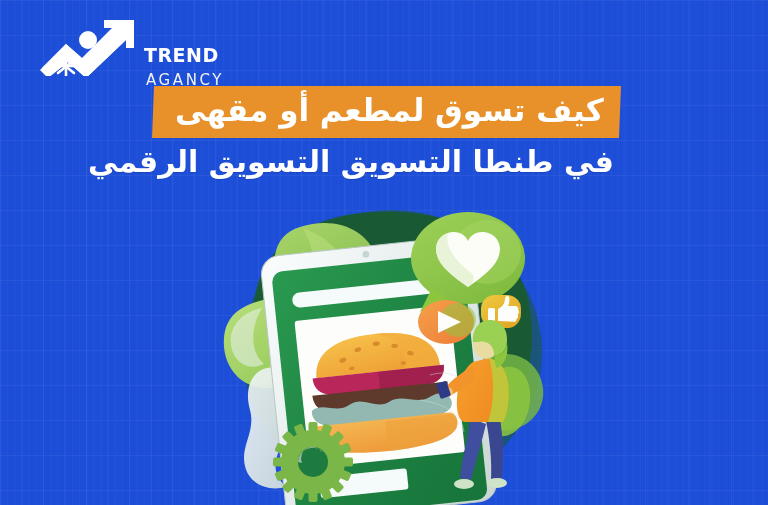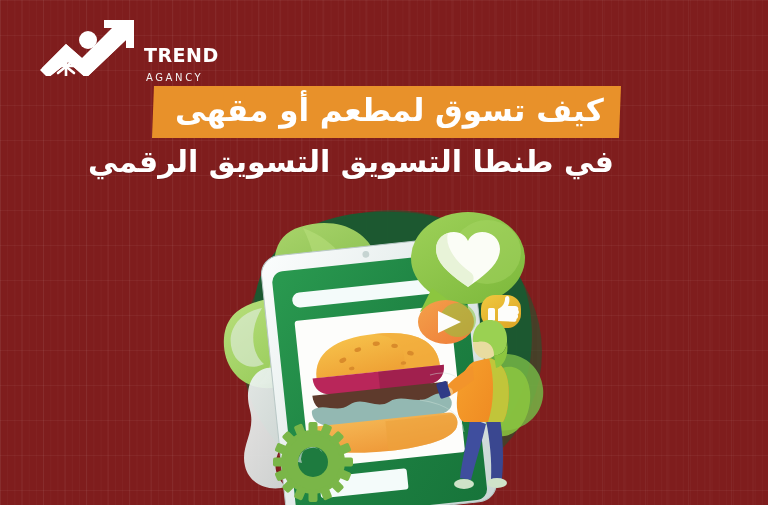--- a/index.html
+++ b/index.html
@@ -8,21 +8,21 @@
     padding: 0;
     background: #0f3a21;
   }
   * { box-sizing: border-box; }
 
   .poster {
     position: relative;
     width: 768px;
     height: 505px;
     overflow: hidden;
-    background-color: #7f1d1d;
+    background-color: #1d4ed8;
     font-family: "DejaVu Sans", "Liberation Sans", sans-serif;
   }
 
   
   .grid-overlay {
     position: absolute;
     inset: 0;
     background-image:
       linear-gradient(to right, rgba(255,255,255,0.045) 1px, transparent 1px),
       linear-gradient(to bottom, rgba(255,255,255,0.045) 1px, transparent 1px);
@@ -62,21 +62,21 @@
     direction: ltr;
   }
   .logo-title {
     display: block;
     font-size: 19px;
     font-weight: 700;
     letter-spacing: 0.5px;
   }
   .logo-sub {
     display: block;
-    font-size: 10px;
+    font-size: 15px;
     font-weight: 400;
     letter-spacing: 2.6px;
     margin-top: 8px;
     padding-left: 2px;
     color: #f2f2f2;
   }
 
   
   .headline {
     position: absolute;

